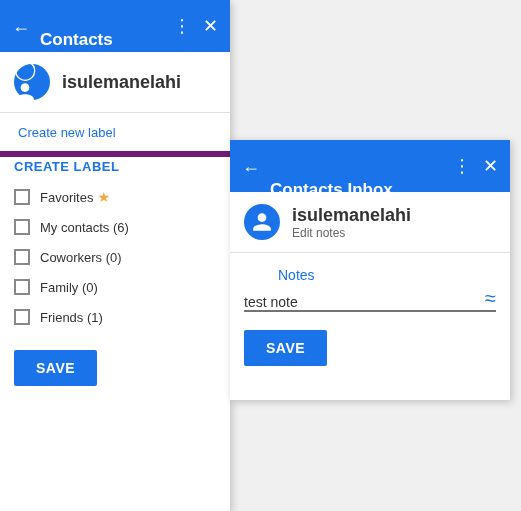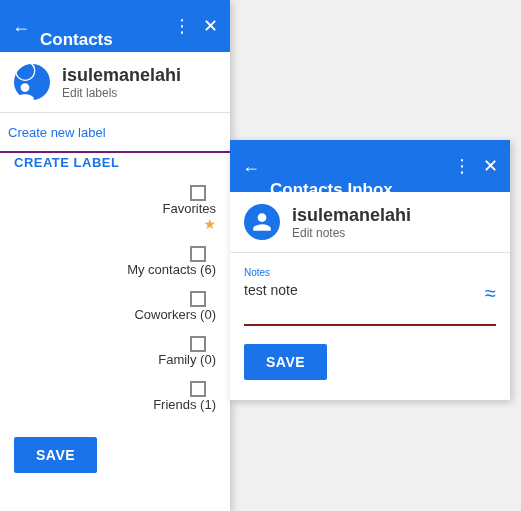--- a/index.html
+++ b/index.html
@@ -98,22 +98,22 @@
       color: #333;
     }
 
     .user-sub {
       font-size: 12px;
       color: #666;
     }
 
     
     .create-link-row {
-      padding: 10px 8px;
-      border-bottom: 2px solid #701a75;
+      padding: 10px 18px;
+      border-bottom: 6px solid #701a75;
     }
 
     .create-link {
       font-size: 13px;
       color: #1a73e8;
       cursor: pointer;
       text-decoration: none;
     }
 
     
@@ -125,25 +125,24 @@
       letter-spacing: 0.5px;
     }
 
     
     .label-list {
       padding: 0 14px;
     }
 
     .label-item {
       display: flex;
-      align-items: flex-end;
+      align-items: center;
       padding: 7px 0;
       font-size: 13px;
       color: #333;
-      flex-direction: column;
     }
 
     .checkbox {
       width: 16px;
       height: 16px;
       border: 2px solid #888;
       margin-right: 10px;
       flex-shrink: 0;
       background: #fff;
       cursor: pointer;
@@ -170,30 +169,31 @@
       letter-spacing: 0.5px;
       border-radius: 2px;
     }
 
     
     .notes-section {
       padding: 14px 14px 0 14px;
     }
 
     .notes-label {
-      font-size: 10px;
+      font-size: 14px;
       color: #1a73e8;
       margin-bottom: 4px;
+      margin-left: 34px;
     }
 
     .notes-input-row {
       display: flex;
-      align-items: flex-start;
-      border-bottom: 2px solid #7f1d1d;
-      padding-bottom: 19px;
+      align-items: flex-end;
+      border-bottom: 2px solid #737373;
+      padding-bottom: 0;
     }
 
     .notes-input {
       flex: 1;
       border: none;
       outline: none;
       font-size: 14px;
       color: #333;
       background: transparent;
     }
@@ -235,21 +235,20 @@
   <div class="user-row">
     <div class="avatar">
       <span class="avatar-icon">◯
         <svg width="22" height="22" viewBox="0 0 24 24" fill="white" xmlns="http://www.w3.org/2000/svg">
           <path d="M12 12c2.7 0 4.8-2.1 4.8-4.8S14.7 2.4 12 2.4 7.2 4.5 7.2 7.2 9.3 12 12 12zm0 2.4c-3.2 0-9.6 1.6-9.6 4.8v2.4h19.2v-2.4c0-3.2-6.4-4.8-9.6-4.8z"></path>
         </svg>
       </span>
     </div>
     <div>
       <div class="user-name">isulemanelahi</div>
-      <div class="user-sub">Edit labels</div>
     </div>
   </div>
 
   <div class="create-link-row">
     <a class="create-link">Create new label</a>
   </div>
 
   <div class="create-label-heading">CREATE LABEL</div>
 
   <div class="label-list">

